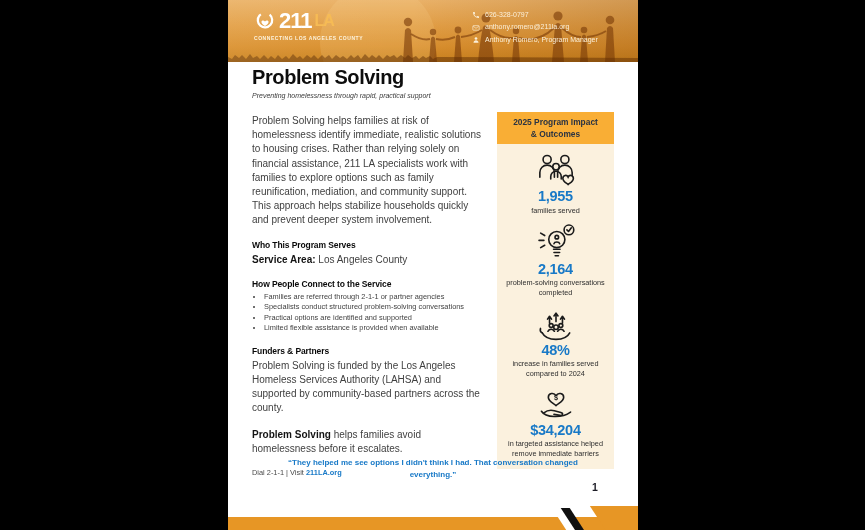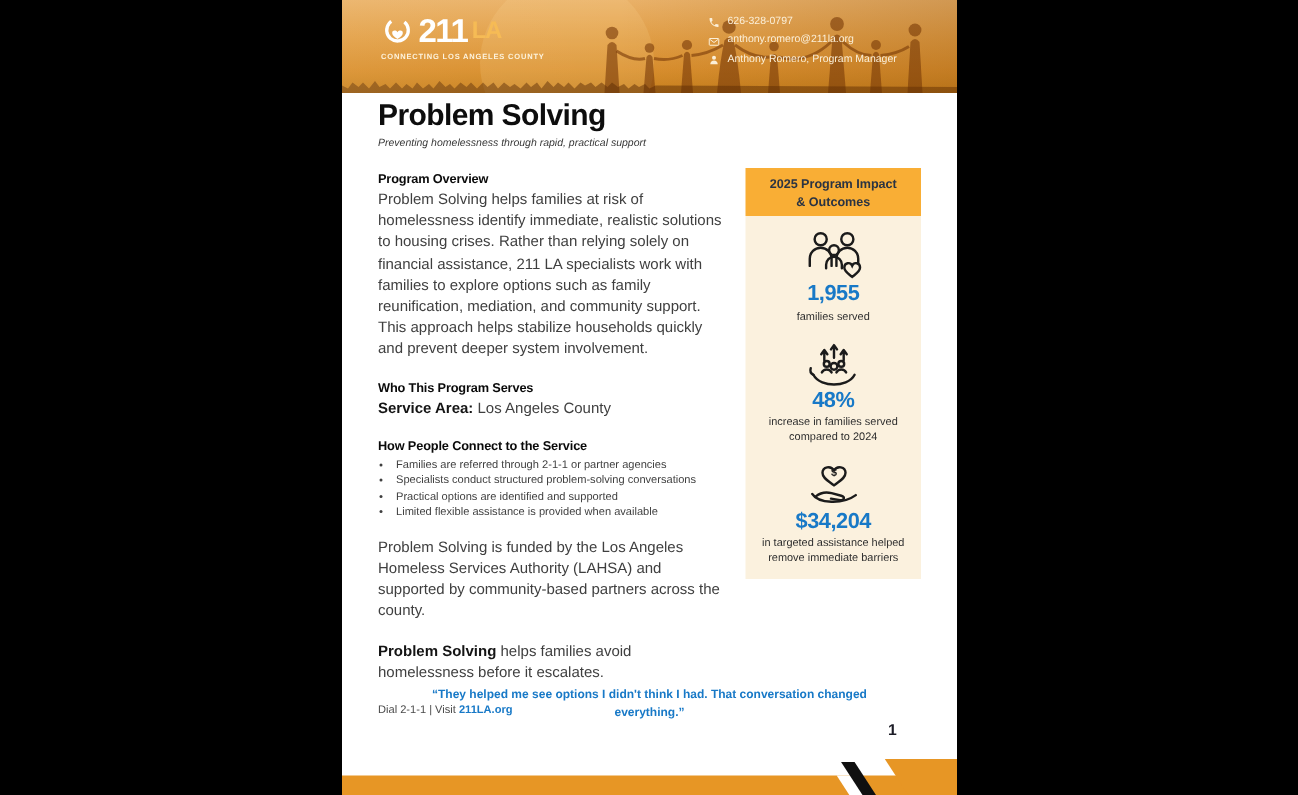--- a/index.html
+++ b/index.html
@@ -127,35 +127,35 @@
           </svg>
           <span>Anthony Romero, Program Manager</span>
         </div>
       </div>
     </div>
 
     <div class="content">
       <div class="doc-title">Problem Solving</div>
       <div class="doc-subtitle">Preventing homelessness through rapid, practical support</div>
 
-      <div class="sec-h">Program Overview</div>
       <p class="body-p">Problem Solving helps families at risk of homelessness identify immediate, realistic solutions to housing crises. Rather than relying solely on financial assistance, 211 LA specialists work with families to explore options such as family reunification, mediation, and community support. This approach helps stabilize households quickly and prevent deeper system involvement.</p>
 
       <div class="sec-h">Who This Program Serves</div>
 
       <p class="body-p"><span class="inline-b">Service Area:</span><span> Los Angeles County</span></p>
 
       <div class="sec-h">How People Connect to the Service</div>
       <ul class="bullets">
         <li>Families are referred through 2-1-1 or partner agencies</li>
         <li>Specialists conduct structured problem-solving conversations</li>
         <li>Practical options are identified and supported</li>
         <li>Limited flexible assistance is provided when available</li>
       </ul>
 
+      <div class="sec-h">Funders &amp; Partners</div>
       <p class="body-p">Problem Solving is funded by the Los Angeles Homeless Services Authority (LAHSA) and supported by community-based partners across the county.</p>
 
       <p class="body-p"><span class="inline-b">Problem Solving</span><span> helps families avoid homelessness before it escalates.</span></p>
 
       <p class="cta-line"><span>Dial 2-1-1 | Visit </span><span class="cta-link">211LA.org</span></p>
     </div>
 
     <div class="sidebar">
       <div class="sidebar-head">
         <div>2025 Program Impact</div>
@@ -172,20 +172,35 @@
                 <path d="M28 31v-6a9 9 0 0 1 18 0v6"></path>
               <circle cx="26" cy="18" r="4"></circle>
                 <path d="M19.5 33v-3a6.5 6.5 0 0 1 13 0v3"></path>
             </g>
             <path d="M41 40c-2.8-2.3-6.5-4.2-6.5-7.6 0-4 5-5 6.5-1.6 1.5-3.4 6.5-2.4 6.5 1.6 0 3.4-3.7 5.3-6.5 7.6z" fill="#fbf1de" stroke="#1b1b1b" stroke-width="2"></path>
           </svg>
           <div class="stat-value">1,955</div>
           <div class="stat-label">families served</div>
         </div>
 
+        <div class="stat">
+          <svg width="42" height="38" viewBox="0 0 52 46">
+            <g fill="none" stroke="#1b1b1b" stroke-width="2" stroke-linecap="round" stroke-linejoin="round">
+              <path d="M7 12l5 3M5 21h6M7 30l5-3"></path>
+              <circle cx="27" cy="20" r="10"></circle>
+              <circle cx="27" cy="17" r="2.2"></circle>
+                <path d="M23.5 25c.6-2.6 6.4-2.6 7 0"></path>
+              <path d="M23 32h8M23.5 36h7M25 40h4"></path>
+              <circle cx="42" cy="8" r="6" fill="#fbf1de"></circle>
+                <path d="M39.5 8l2 2 3.5-4.5"></path>
+            </g>
+          </svg>
+          <div class="stat-value">2,164</div>
+          <div class="stat-label">problem-solving conversations completed</div>
+        </div>
 
         <div class="stat">
           <svg width="42" height="36" viewBox="0 0 52 44">
             <g fill="none" stroke="#1b1b1b" stroke-width="2" stroke-linecap="round" stroke-linejoin="round">
               <path d="M18 21v-7M15.5 16l2.5-3.5L20.5 16"></path>
               <path d="M26 19V9M23.5 12L26 8.5 28.5 12"></path>
               <path d="M34 21v-7M31.5 16L34 12.5 36.5 16"></path>
               <circle cx="20" cy="24" r="2.4"></circle>
                 <circle cx="32" cy="24" r="2.4"></circle>
                 <circle cx="26" cy="26" r="2.8"></circle>

